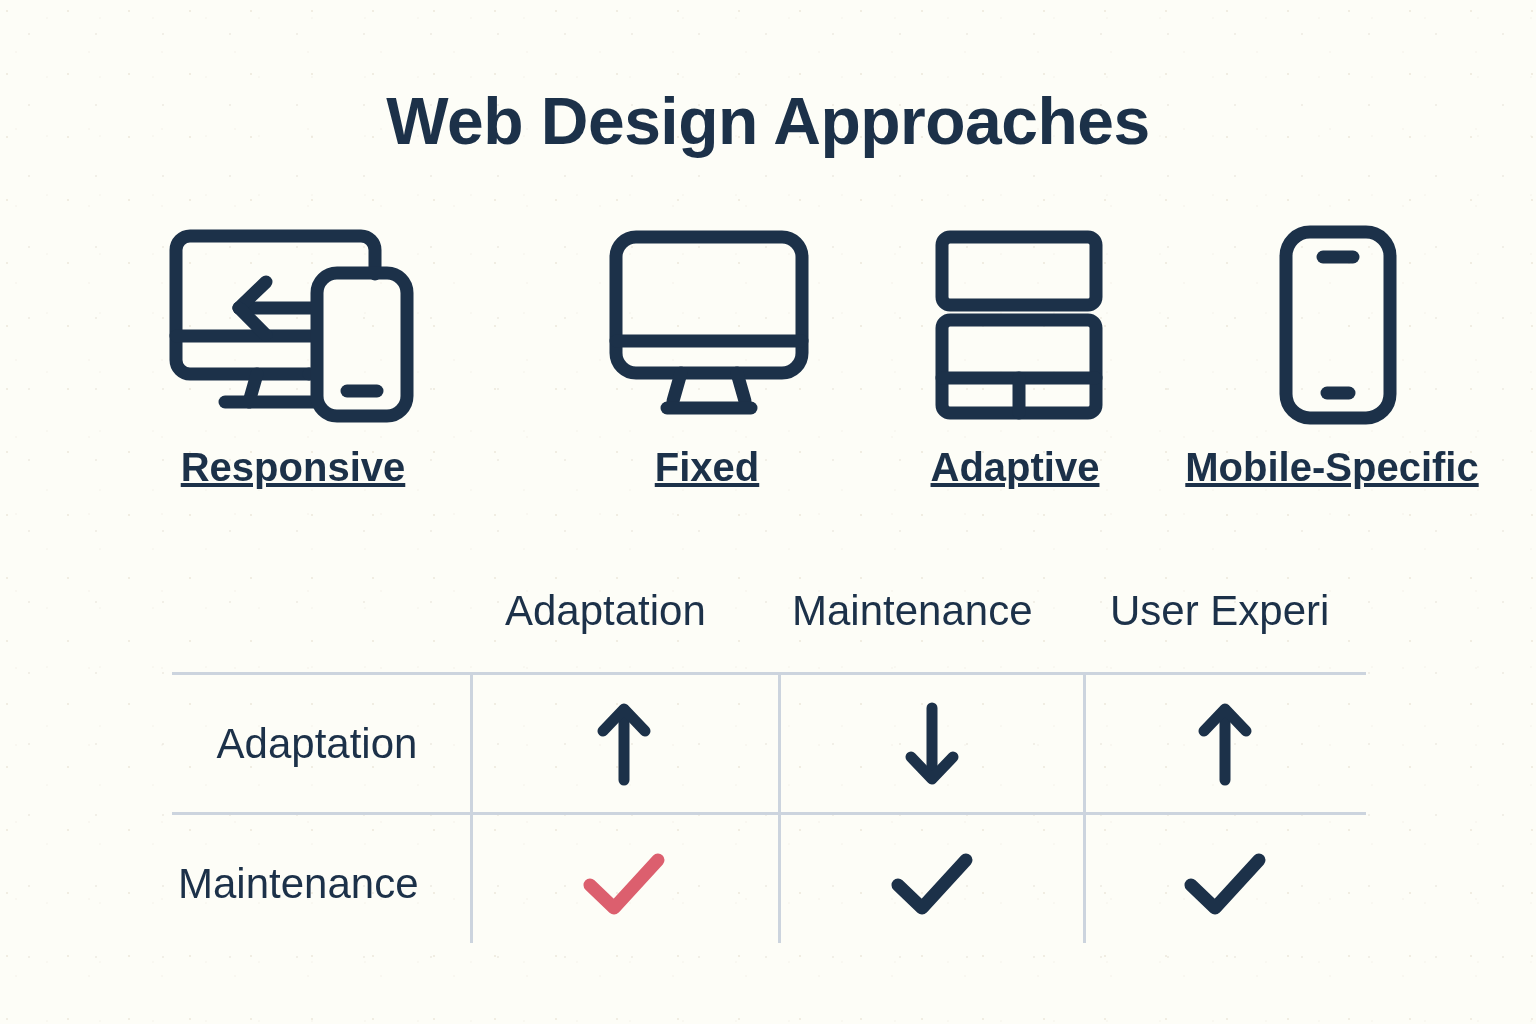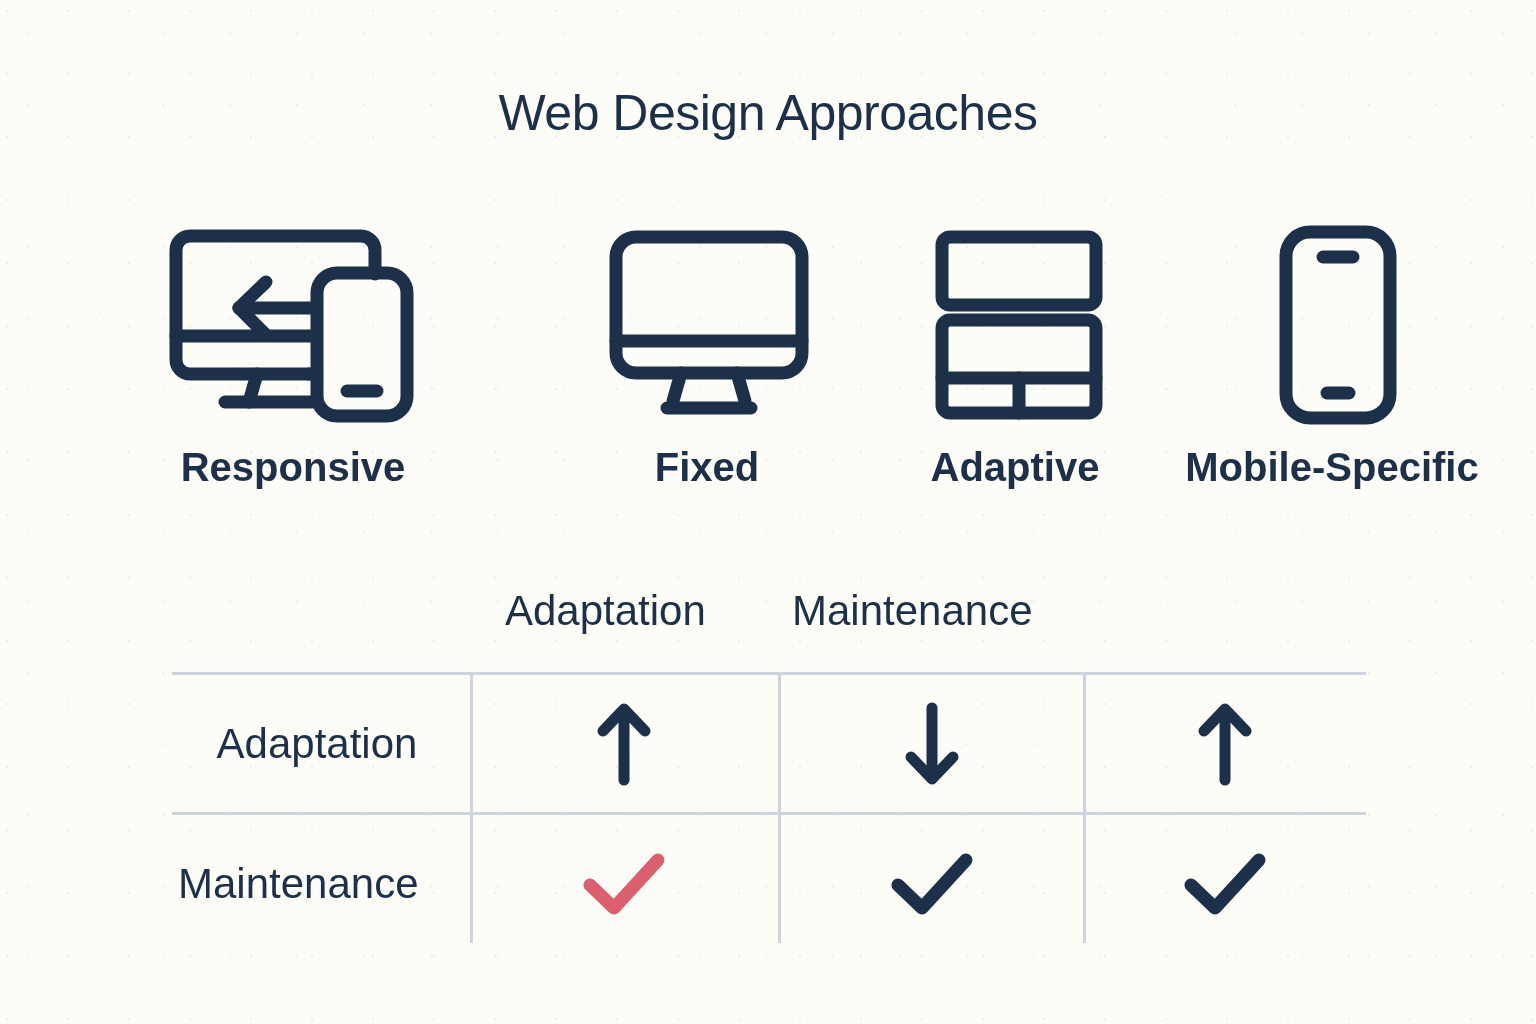--- a/index.html
+++ b/index.html
@@ -36,22 +36,22 @@
     inset: 0;
   }
 
   
   #title {
     position: absolute;
     left: 0;
     right: 0;
     top: 88px;
     text-align: center;
-    font-size: 50px;
-    font-weight: 400;
+    font-size: 66px;
+    font-weight: 700;
     letter-spacing: -0.5px;
     color: #1c3149;
     line-height: 1;
   }
 
   
   #icon-row {
     position: absolute;
     left: 172px;
     top: 222px;
@@ -69,20 +69,21 @@
     align-items: center;
     justify-content: center;
   }
   .icon-label {
     margin-top: 20px;
     font-size: 40px;
     font-weight: 700;
     color: #1c3149;
     white-space: nowrap;
     line-height: 1;
+    text-decoration: underline;
   }
 
   #cell-responsive { left: 0px;   width: 434px; }
   #cell-fixed      { left: 410px; width: 434px; }
   #cell-adaptive   { left: 712px; width: 434px; }
   #cell-mobile     { left: 913px; width: 520px; }
 
   #cell-responsive .icon-label { transform: translateX(-96px); }
   #cell-fixed      .icon-label { transform: translateX(-92px); }
   #cell-adaptive   .icon-label { transform: translateX(-86px); }
@@ -253,20 +254,21 @@
       <div class="icon-label">Mobile-Specific</div>
     </div>
 
   </div>
 
   <div id="matrix">
 
     <div id="matrix-head">
       <div class="col-head" id="head-c0">Adaptation</div>
       <div class="col-head" id="head-c1">Maintenance</div>
+      <div class="col-head" id="head-c2">User Experi</div>
     </div>
 
     <div id="matrix-grid">
 
       <div class="grid-vline" id="vline-1"></div>
       <div class="grid-vline" id="vline-2"></div>
       <div class="grid-vline" id="vline-3"></div>
       <div class="grid-hline" id="hline-1"></div>
 
       <div class="matrix-row" id="row-0">

